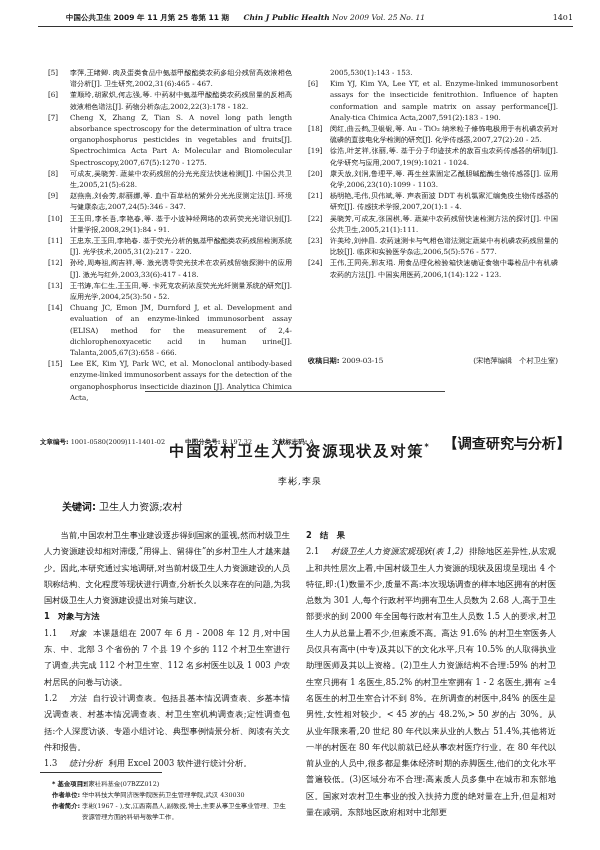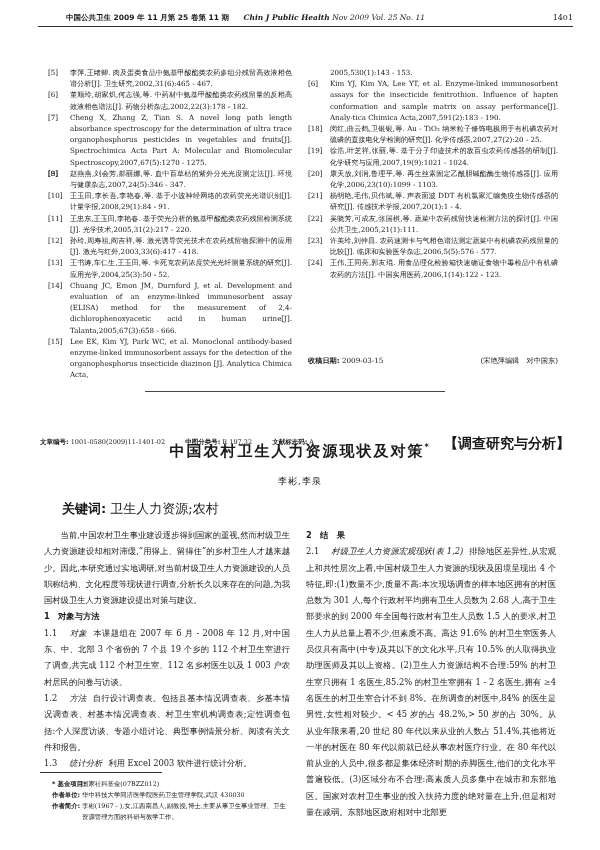--- a/index.html
+++ b/index.html
@@ -45,21 +45,21 @@
   }
   .title {
     position: absolute; left: 0; top: 442px; width: 600px; text-align: center;
     font-family: "DejaVu Sans", sans-serif; font-size: 15px; font-weight: bold; letter-spacing: 2px;
   }
   .title sup { font-size: 8px; }
   .authors {
     position: absolute; left: 0; top: 475px; width: 600px; text-align: center; font-size: 9px; letter-spacing: 1px;
   }
   .keywords {
-    position: absolute; left: 62px; top: 500px; font-size: 13px;
+    position: absolute; left: 62px; top: 500px; font-size: 10px;
   }
   .keywords .lbl { font-weight: bold; font-family: "DejaVu Sans", sans-serif; }
 
   .body-col { position: absolute; font-size: 8.3px; line-height: 16.3px; text-align: justify; }
   .body-left { left: 44px; top: 527px; width: 246px; }
   .body-right { left: 306px; top: 527px; width: 250px; }
   .body-col p { margin: 0; }
   .indent { text-indent: 2em; }
   .h1 { font-weight: bold; font-family: "DejaVu Sans", sans-serif; }
   .h2 .sub { font-style: italic; margin: 0 6px; }
@@ -76,21 +76,21 @@
 <div class="header">
   <span class="cn">中国公共卫生 2009 年 11 月第 25 卷第 11 期</span>
   <span class="en"><span>Chin J Public Health</span> <span class="n">Nov 2009 Vol. 25 No. 11</span></span>
   <span class="page">1401</span>
 </div>
 
 <div class="col refs-left">
   <p class="ref"><span class="num">[5]</span><span>李萍,王绪卿. 肉及蛋类食品中氨基甲酸酯类农药多组分残留高效液相色谱分析[J]. 卫生研究,2002,31(6):465 - 467.</span></p>
   <p class="ref"><span class="num">[6]</span><span>董顺玲,胡家炽,何志强,等. 中药材中氨基甲酸酯类农药残留量的反相高效液相色谱法[J]. 药物分析杂志,2002,22(3):178 - 182.</span></p>
   <p class="ref"><span class="num">[7]</span><span>Cheng X, Zhang Z, Tian S. A novel long path length absorbance spectroscopy for the determination of ultra trace organophosphorus pesticides in vegetables and fruits[J]. Spectrochimica Acta Part A: Molecular and Biomolecular Spectroscopy,2007,67(5):1270 - 1275.</span></p>
-  <p class="ref"><span class="num">[8]</span></p>
+  <p class="ref"><span class="num">[8]</span><span>可成友,吴晓芳. 蔬菜中农药残留的分光光度法快速检测[J]. 中国公共卫生,2005,21(5):628.</span></p>
   <p class="ref"><span class="num">[9]</span><span>赵燕燕,刘会芳,郝丽娜,等. 血中百草枯的紫外分光光度测定法[J]. 环境与健康杂志,2007,24(5):346 - 347.</span></p>
   <p class="ref"><span class="num">[10]</span><span>王玉田,李长吾,李艳春,等. 基于小波神经网络的农药荧光光谱识别[J]. 计量学报,2008,29(1):84 - 91.</span></p>
   <p class="ref"><span class="num">[11]</span><span>王忠东,王玉田,李艳春. 基于荧光分析的氨基甲酸酯类农药残留检测系统[J]. 光学技术,2005,31(2):217 - 220.</span></p>
   <p class="ref"><span class="num">[12]</span><span>孙玲,周寿祖,阎吉祥,等. 激光诱导荧光技术在农药残留物探测中的应用[J]. 激光与红外,2003,33(6):417 - 418.</span></p>
   <p class="ref"><span class="num">[13]</span><span>王书涛,车仁生,王玉田,等. 卡死克农药浓度荧光光纤测量系统的研究[J]. 应用光学,2004,25(3):50 - 52.</span></p>
   <p class="ref"><span class="num">[14]</span><span>Chuang JC, Emon JM, Durnford J, et al. Development and evaluation of an enzyme-linked immunosorbent assay (ELISA) method for the measurement of 2,4-dichlorophenoxyacetic acid in human urine[J]. Talanta,2005,67(3):658 - 666.</span></p>
   <p class="ref"><span class="num">[15]</span><span>Lee EK, Kim YJ, Park WC, et al. Monoclonal antibody-based enzyme-linked immunosorbent assays for the detection of the organophosphorus insecticide diazinon [J]. Analytica Chimica Acta,</span></p>
 </div>
 
 <div class="col refs-right">
@@ -101,21 +101,21 @@
   <p class="ref"><span class="num">[20]</span><span>康天放,刘润,鲁理平,等. 再生丝素固定乙酰胆碱酯酶生物传感器[J]. 应用化学,2006,23(10):1099 - 1103.</span></p>
   <p class="ref"><span class="num">[21]</span><span>杨明艳,毛伟,贝伟斌,等. 声表面波 DDT 有机氯家汇编免疫生物传感器的研究[J]. 传感技术学报,2007,20(1):1 - 4.</span></p>
   <p class="ref"><span class="num">[22]</span><span>吴晓芳,可成友,张国棋,等. 蔬菜中农药残留快速检测方法的探讨[J]. 中国公共卫生,2005,21(1):111.</span></p>
   <p class="ref"><span class="num">[23]</span><span>许美玲,刘仲昌. 农药速测卡与气相色谱法测定蔬菜中有机磷农药残留量的比较[J]. 临床和实验医学杂志,2006,5(5):576 - 577.</span></p>
   <p class="ref"><span class="num">[24]</span><span>王伟,王同亮,郭友琨. 用食品理化检验箱快速确证食物中毒检品中有机磷农药的方法[J]. 中国实用医药,2006,1(14):122 - 123.</span></p>
 </div>
 
 <div class="received">
   <span class="lbl">收稿日期:</span>
   <span>2009-03-15</span>
-  <span class="editor">(宋艳萍编辑　对中国东)</span>
+  <span class="editor">(宋艳萍编辑　个村卫生室)</span>
 </div>
 
 <div class="divider-center"></div>
 
 <div class="meta-line">
   <span class="item"><span class="lbl">文章编号:</span> <span>1001-0580(2009)11-1401-02</span></span>
   <span class="item"><span class="lbl">中图分类号:</span> <span>R 197.32</span></span>
   <span class="item"><span class="lbl">文献标志码:</span> <span>A</span></span>
   <span class="section-tag">【调查研究与分析】</span>
 </div>

